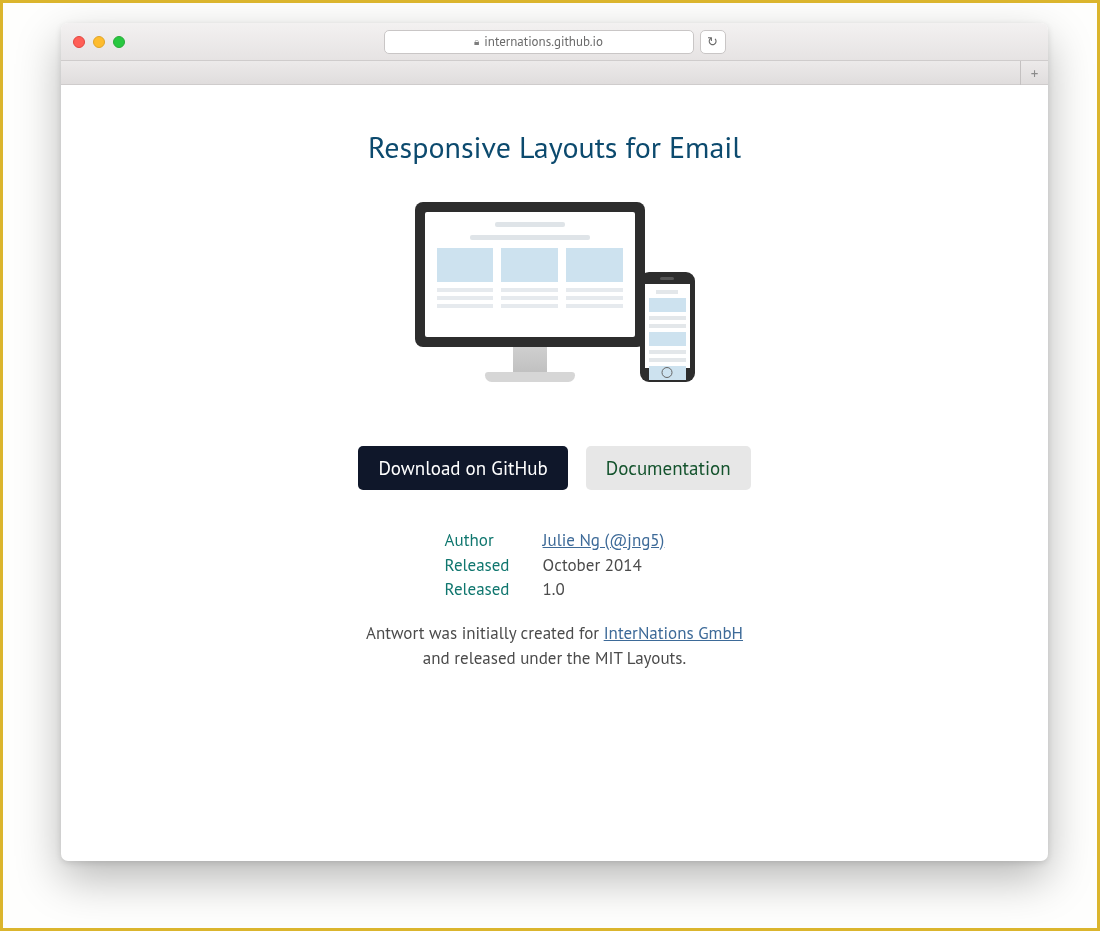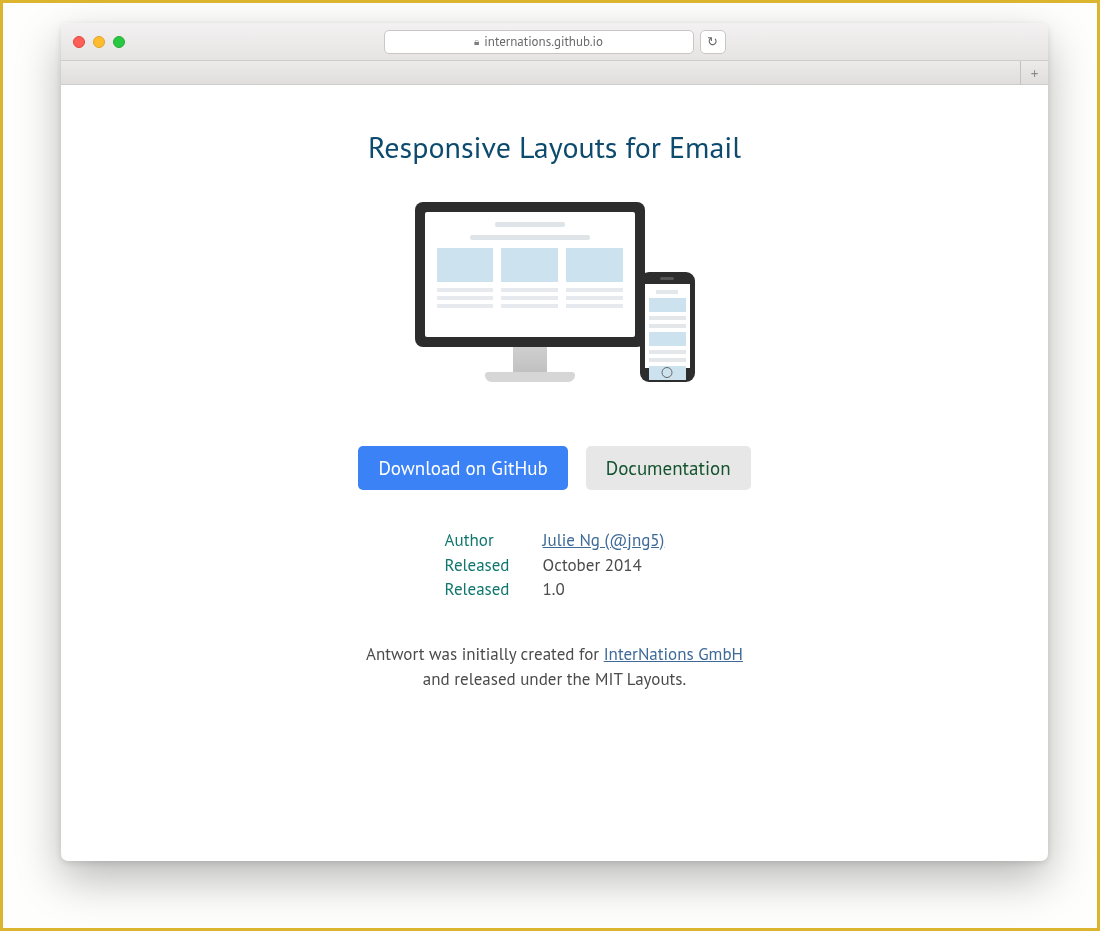--- a/index.html
+++ b/index.html
@@ -167,39 +167,39 @@
     display:flex; justify-content:center; gap:18px;
   }
   .btn {
     padding: 10px 20px;
     font-size: 19px;
     border-radius: 5px;
     cursor:pointer;
     border:none;
     font-family:inherit;
   }
-  .btn-primary { background:#3b82f6; color:#fff; }
+  .btn-primary { background:#0f172a; color:#fff; }
   .btn-secondary { background:#e7e7e7; color:#14532d; }
   
   .meta {
     margin: 38px auto 0;
     display:grid;
     grid-template-columns: 80px auto;
     column-gap: 18px;
     row-gap: 0px;
     text-align:left;
     width: fit-content;
     font-size:17px;
     color:#4b4b4b;
     line-height:1.45;
   }
   .meta .k { color:#0f766e; }
   .link { color:#3d6a98; text-decoration:underline; cursor:pointer;}
   .footer-text {
-    margin-top: 40px;
+    margin-top: 19px;
     font-size:17px;
     color:#4b4b4b;
     line-height:1.45;
     text-align:center;
   }
 </style>
 </head>
 <body>
 
 <div class="browser-window">

